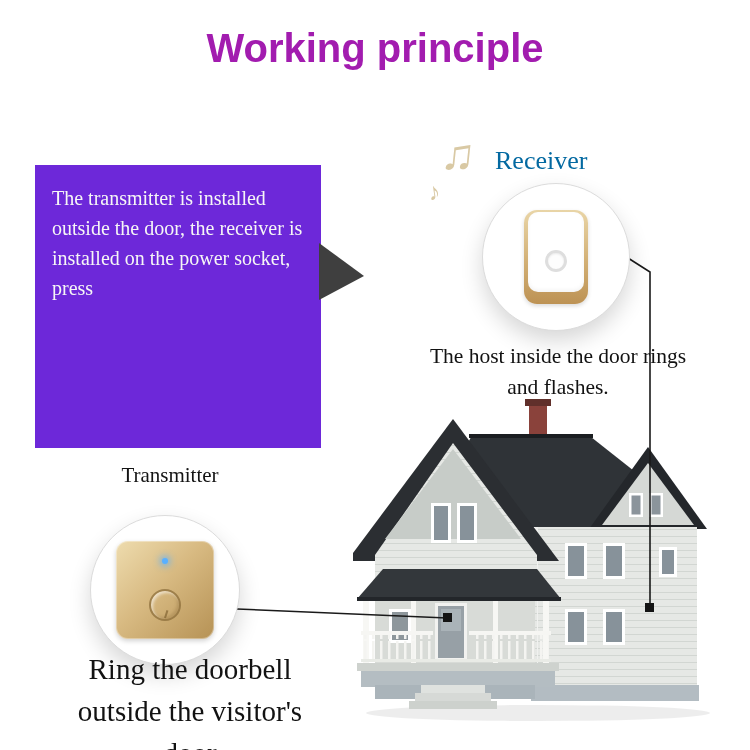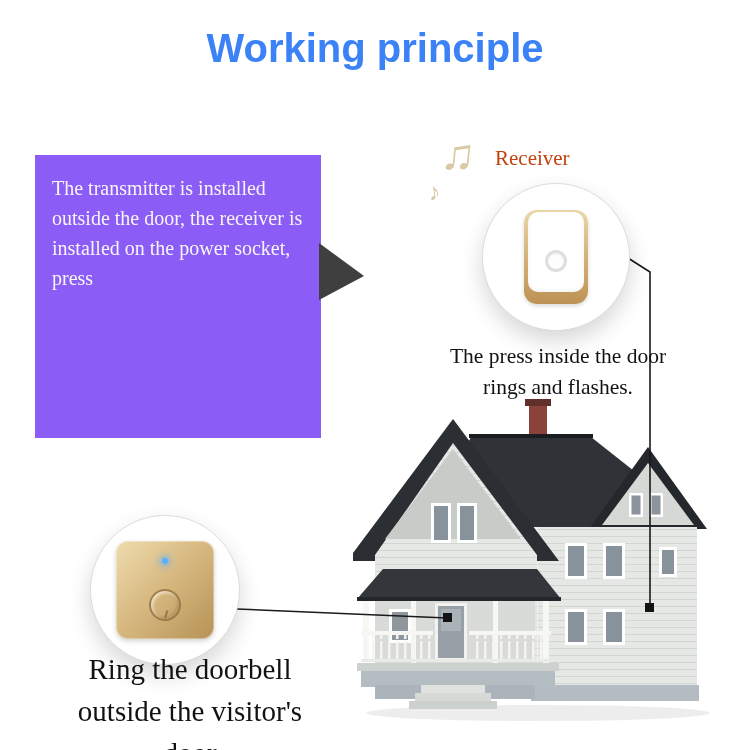--- a/index.html
+++ b/index.html
@@ -4,34 +4,34 @@
 <style>
   * { margin:0; padding:0; box-sizing:border-box; }
   html,body { background:#ffffff; }
   .stage {
     position:relative; width:750px; height:750px; background:#ffffff;
     overflow:hidden; font-family:"Liberation Serif", serif; color:#111;
   }
   .title {
     position:absolute; top:26px; left:0; width:100%; text-align:center;
     font-family:"Liberation Sans", sans-serif; font-weight:800;
-    font-size:40px; color:#3b82f6;
+    font-size:40px; color:#a21caf;
   }
   
   .bubble {
-    position:absolute; left:35px; top:155px; width:286px; height:283px;
-    background:#8b5cf6; color:#f6f6f6; padding:18px 17px;
+    position:absolute; left:35px; top:165px; width:286px; height:283px;
+    background:#6d28d9; color:#f6f6f6; padding:18px 17px;
   }
   .bubble p { font-size:20px; line-height:1.5; }
   
   .note { position:absolute; color:#d9c9a4; line-height:1; }
   .note-big  { left:441px; top:132px; font-size:46px; transform:rotate(6deg); }
   .note-small{ left:428px; top:180px; font-size:24px; transform:rotate(-8deg); }
   
-  .receiver-label { position:absolute; left:495px; top:146px; font-size:21px; color:#c2410c; }
+  .receiver-label { position:absolute; left:495px; top:146px; font-size:26px; color:#0369a1; }
   .transmitter-label { position:absolute; left:90px; top:463px; width:160px; text-align:center; font-size:21px; color:#141414; }
   .receiver-caption { position:absolute; left:428px; top:341px; width:260px; text-align:center; font-size:21.5px; line-height:1.45; color:#121212; }
   .transmitter-caption { position:absolute; left:64px; top:648px; width:252px; text-align:center; font-size:29px; line-height:1.45; color:#121212; }
   
   .badge {
     position:absolute; border-radius:50%; background:#ffffff;
     border:1px solid #dcdcdc; box-shadow:0 10px 22px rgba(0,0,0,0.16);
   }
   .badge-receiver   { left:482px; top:183px; width:148px; height:148px; }
   .badge-transmitter{ left:90px;  top:515px; width:150px; height:150px; }
@@ -198,22 +198,23 @@
   <div class="receiver-label">Receiver</div>
 
   <div class="badge badge-receiver">
     <div class="receiver-device">
       <div class="receiver-face">
         <div class="receiver-button"></div>
       </div>
     </div>
   </div>
 
-  <div class="receiver-caption">The press inside the door rings and flashes.</div>
-
+  <div class="receiver-caption">The host inside the door rings and flashes.</div>
+
+  <div class="transmitter-label">Transmitter</div>
 
   <div class="badge badge-transmitter">
     <div class="transmitter-device">
       <div class="led"></div>
       <div class="transmitter-button"></div>
     </div>
   </div>
 
   <div class="transmitter-caption">Ring the doorbell outside the visitor's door</div>
 

